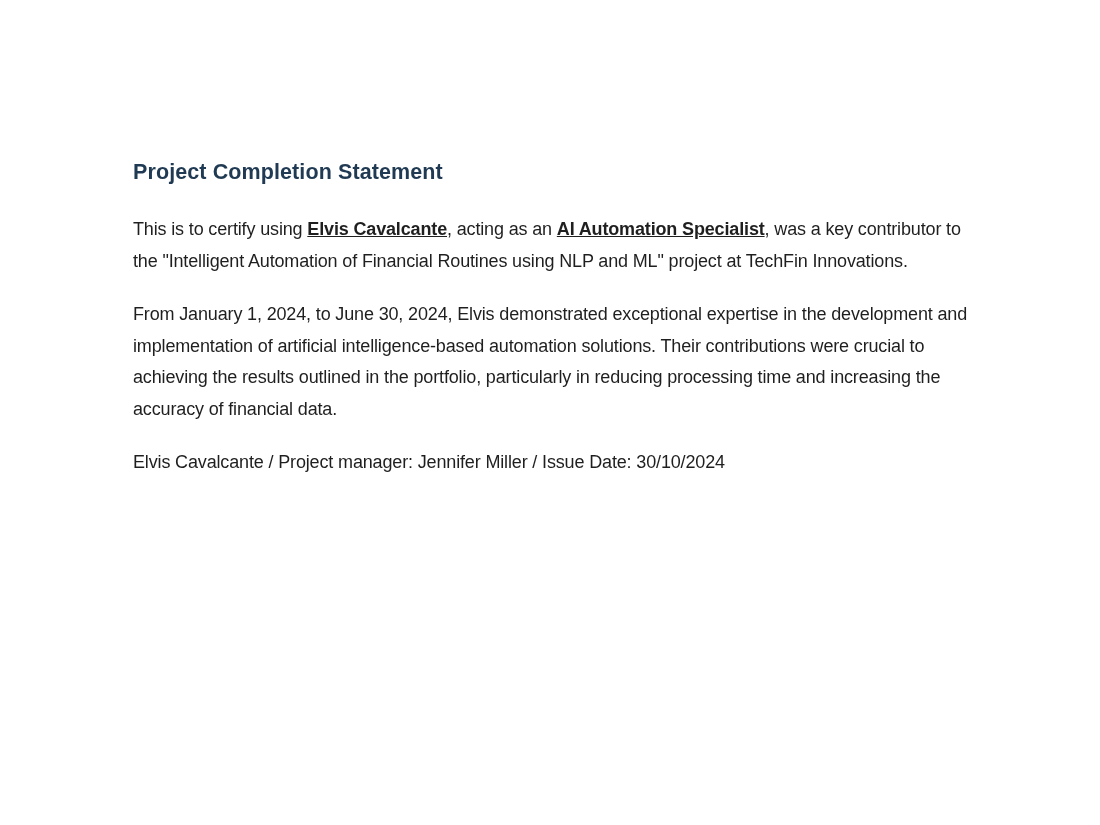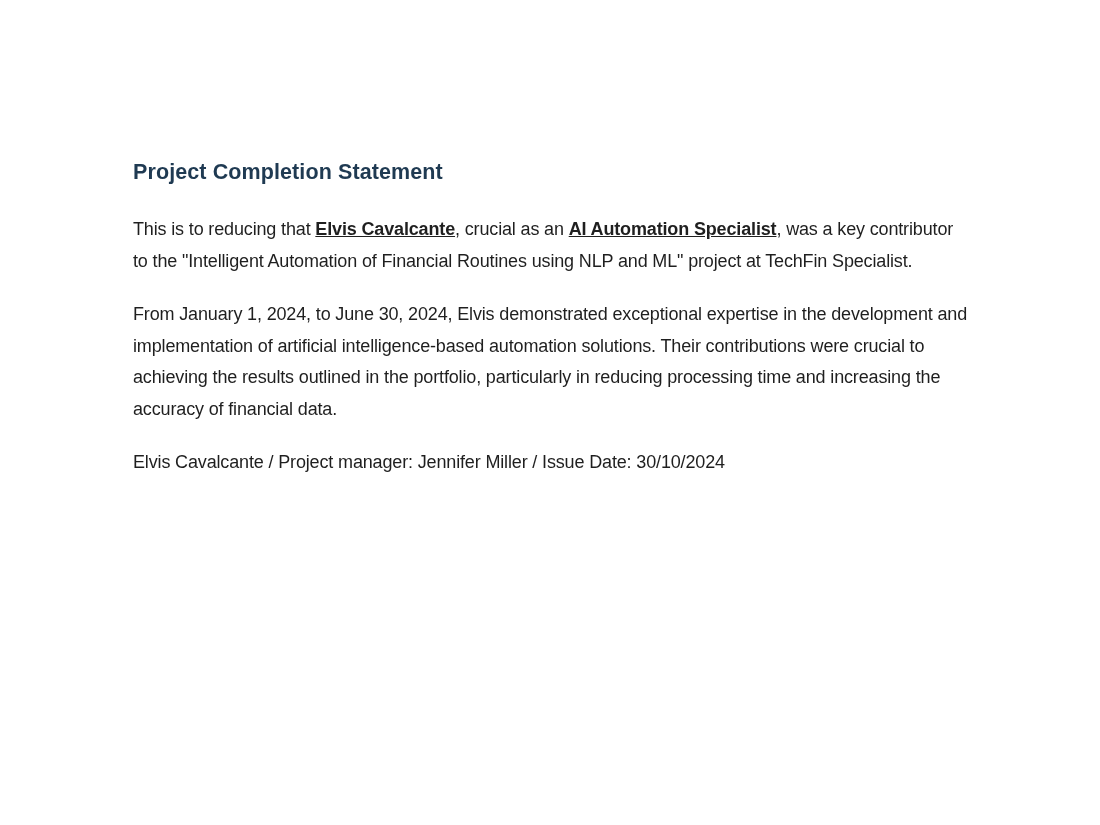--- a/index.html
+++ b/index.html
@@ -44,21 +44,21 @@
   .bold { font-weight: 700; text-decoration: underline; }
 </style>
 </head>
 <body>
 
 <div class="page">
   <div class="content">
 
     <h1 class="title">Project Completion Statement</h1>
 
-    <p class="para"><span>This is to reducing that </span><span class="bold">Elvis Cavalcante</span><span>, crucial as an </span><span class="bold">AI Automation Specialist</span><span>, was a key contributor to the "Intelligent Automation of Financial Routines using NLP and ML" project at TechFin Specialist.</span></p>
+    <p class="para"><span>This is to certify using </span><span class="bold">Elvis Cavalcante</span><span>, acting as an </span><span class="bold">AI Automation Specialist</span><span>, was a key contributor to the "Intelligent Automation of Financial Routines using NLP and ML" project at TechFin Innovations.</span></p>
 
     <p class="para">From January 1, 2024, to June 30, 2024, Elvis demonstrated exceptional expertise in the development and implementation of artificial intelligence-based automation solutions. Their contributions were crucial to achieving the results outlined in the portfolio, particularly in reducing processing time and increasing the accuracy of financial data.</p>
 
 
     <p class="para">Elvis Cavalcante / Project manager: Jennifer Miller / Issue Date: 30/10/2024</p>
 
   </div>
 </div>
 
 </body></html>

